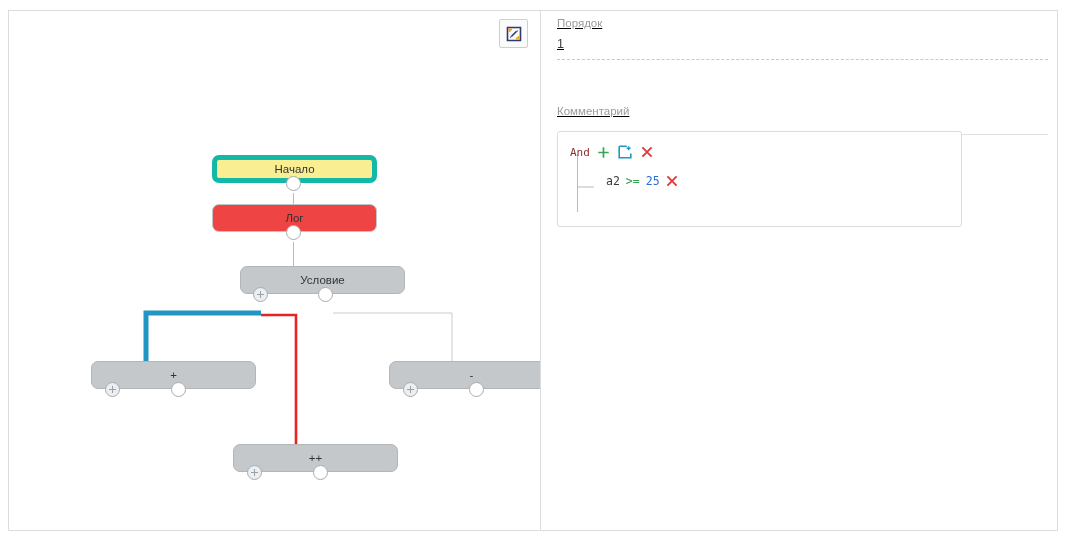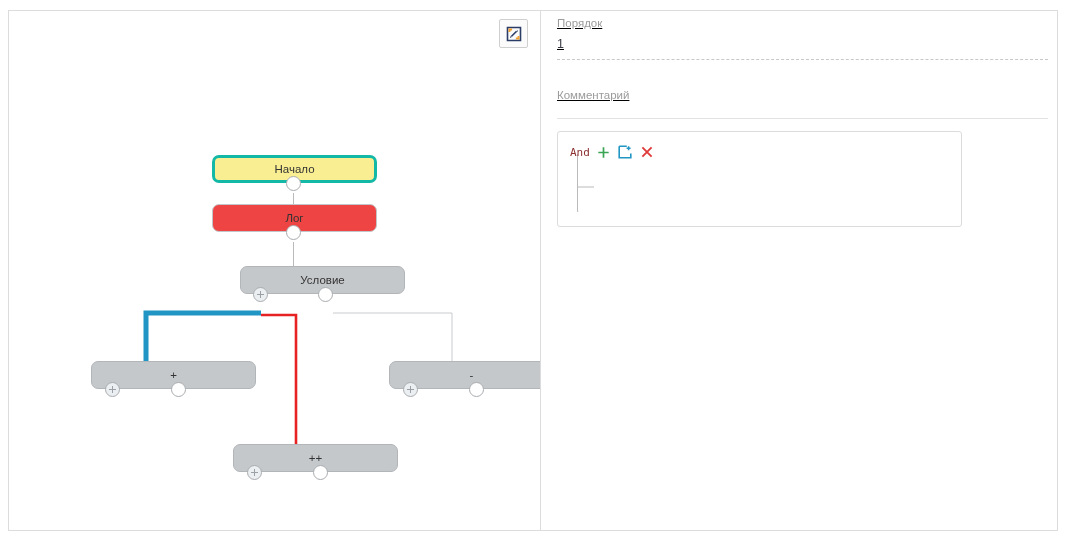--- a/index.html
+++ b/index.html
@@ -32,21 +32,21 @@
   .graph{position:absolute;left:8px;top:10px;width:533px;height:521px;overflow:hidden;}
   .graph svg{position:absolute;left:0;top:0;}
 
   .node{
     position:absolute;box-sizing:border-box;
     border-radius:7px;
     display:flex;align-items:center;justify-content:center;
     font-size:11.5px;color:#333;
     user-select:none;cursor:pointer;
   }
-  .node-start{background:#f9ef92;border:3px solid #14b8a6;}
+  .node-start{background:#f9ef92;border:5px solid #14b8a6;}
   .node-light{background:#ef4444;border:1px solid #c3c6c9;}
   .node-grey{background:#c5c8cb;border:1px solid #b3b6b9;margin-left:28px;}
   .node-label{pointer-events:none;}
 
   
   .port{
     position:absolute;width:15px;height:15px;border-radius:50%;
     background:#fff;border:1px solid #a9acaf;box-sizing:border-box;
     cursor:pointer;
   }
@@ -166,21 +166,21 @@
   </div>
 
   <div class="panel panel-props"></div>
 
   <div class="field" style="left:557px;top:16px;width:490px;">
     <div class="field-label">Порядок</div>
     <div class="field-value">1</div>
     <div class="underline-dashed" style="margin-top:6px;width:491px;"></div>
   </div>
 
-  <div class="field" style="left:557px;top:88px;width:490px;">
+  <div class="field" style="left:557px;top:104px;width:490px;">
     <div class="field-label">Комментарий</div>
     <div class="underline-solid" style="margin-top:16px;width:491px;"></div>
   </div>
 
   <div class="cond-box">
     <div class="cond-tree">
 
       <svg class="tree-lines" width="60" height="80">
         <path d="M19.5,22 L19.5,55 L36,55" stroke="#b9b9b9" stroke-width="1" fill="none"></path>
         <path d="M19.5,22 L19.5,78 Q19.5,84 25.5,84 L36,84" stroke="#b9b9b9" stroke-width="1" fill="none"></path>
@@ -203,17 +203,27 @@
         </span>
 
         <span class="ic ic-x">
           <svg width="12" height="12" viewBox="0 0 12 12">
             <path d="M1.4,1.4 L10.6,10.6 M10.6,1.4 L1.4,10.6" stroke="#e03b3b" stroke-width="1.9" stroke-linecap="butt"></path>
           </svg>
         </span>
       </div>
 
 
+      <div class="cond-row child">
+        <span class="tok tok-var">a2</span>
+        <span class="tok tok-cmp">&gt;=</span>
+        <span class="tok tok-val">25</span>
+        <span class="ic ic-x">
+          <svg width="12" height="12" viewBox="0 0 12 12">
+            <path d="M1.4,1.4 L10.6,10.6 M10.6,1.4 L1.4,10.6" stroke="#e03b3b" stroke-width="1.9"></path>
+          </svg>
+        </span>
+      </div>
 
     </div>
   </div>
 
 </div>
 
 </body></html>

